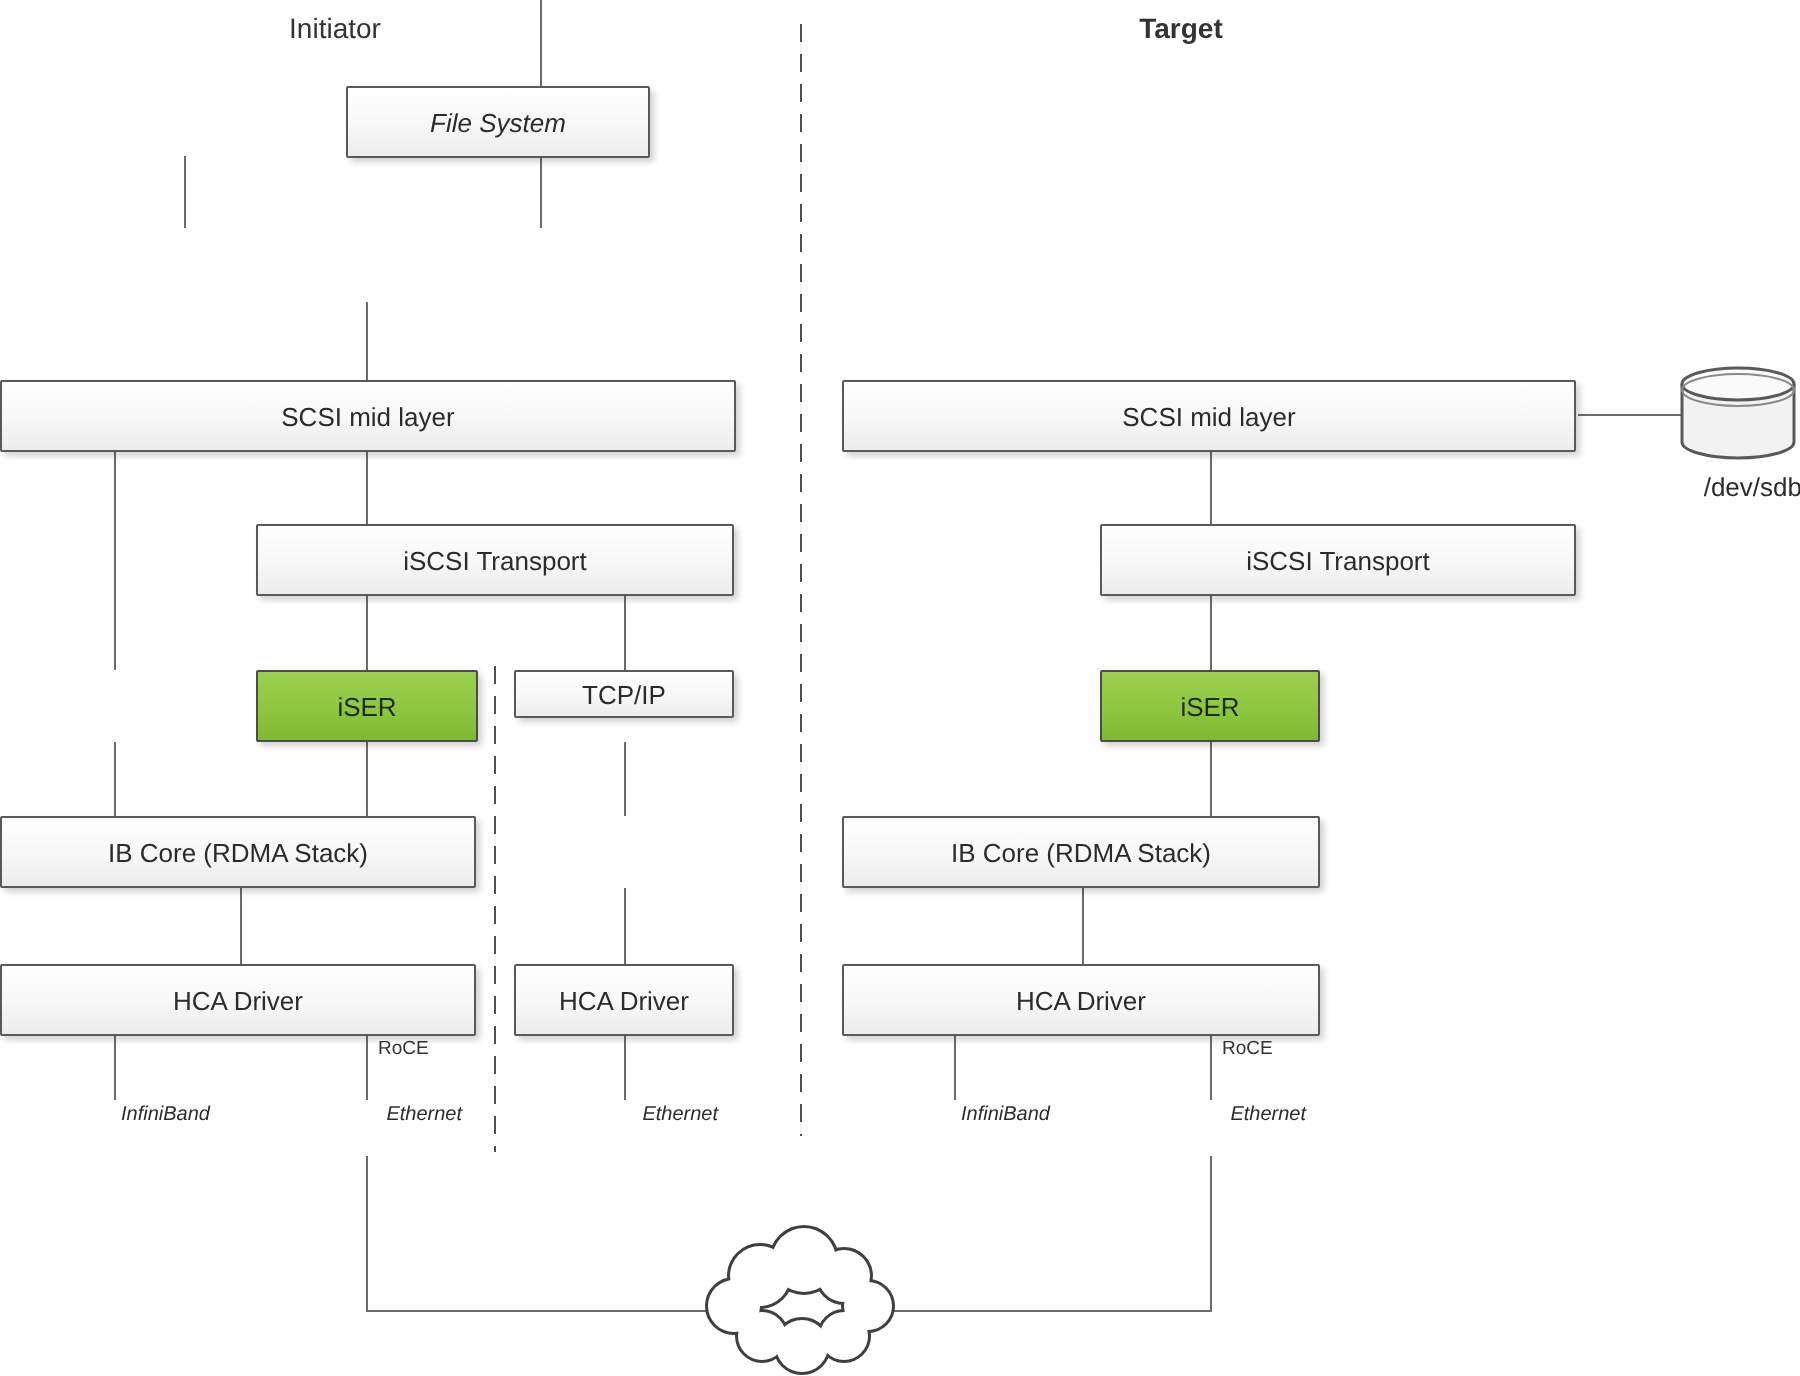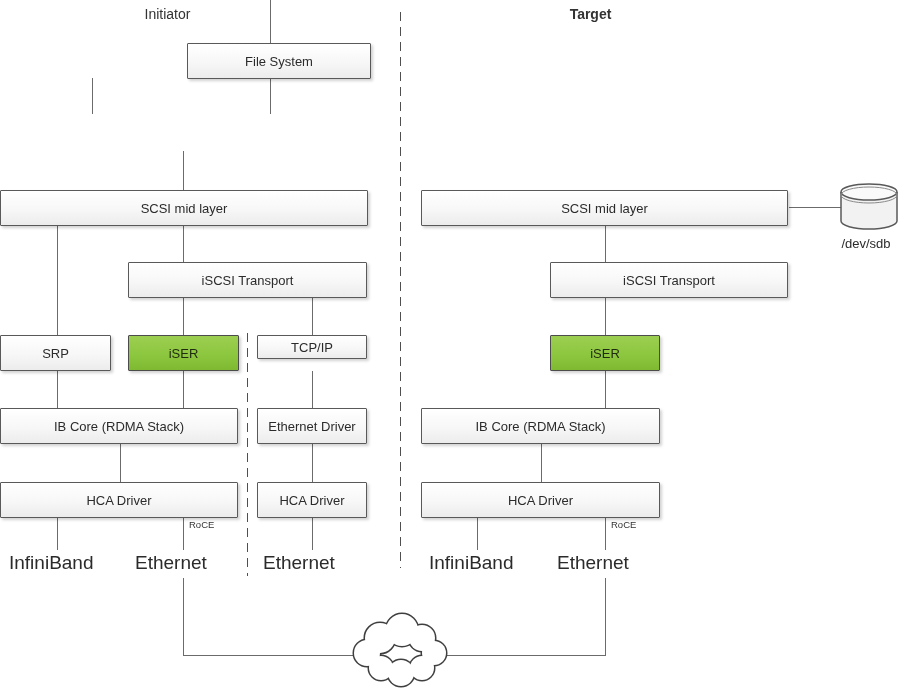--- a/index.html
+++ b/index.html
@@ -19,23 +19,23 @@
     background:linear-gradient(to bottom,#9ccf51 0%,#8dc63f 55%,#7fb932 100%);
     border:1px solid #4c4c4c;color:#1f2a10;
   }
   .vline{position:absolute;width:1px;background:#6b6b6b;}
   .hline{position:absolute;height:1px;background:#6b6b6b;}
   .vdash{
     position:absolute;width:1px;
     background:repeating-linear-gradient(to bottom,#4f4f4f 0px,#4f4f4f 9px,transparent 9px,transparent 15px);
   }
   .title{position:absolute;font-size:14px;color:#333;text-align:center;}
-  .portlbl{position:absolute;width:96px;font-size:19px;color:#2b2b2b;text-align:left;}
+  .portlbl{position:absolute;width:96px;font-size:10px;color:#2b2b2b;text-align:right;font-style:italic;}
   .roce{position:absolute;font-size:9.5px;color:#333;}
-  .disklbl{position:absolute;width:70px;font-size:13px;color:#2b2b2b;text-align:center;}
+  .disklbl{position:absolute;width:70px;font-size:13px;color:#2b2b2b;text-align:right;}
   svg{position:absolute;display:block;}
 </style>
 </head>
 <body>
 
 <div class="canvas">
 
   <div class="title" style="left:95px;top:6px;width:145px;">Initiator</div>
   <div class="title" style="left:518px;top:6px;width:145px;font-weight:bold;">Target</div>
 
@@ -64,28 +64,26 @@
   <div class="vline" style="left:605px;top:226px;height:36px;"></div>
   <div class="vline" style="left:605px;top:298px;height:37px;"></div>
   <div class="vline" style="left:605px;top:371px;height:37px;"></div>
   <div class="vline" style="left:541px;top:444px;height:38px;"></div>
   <div class="vline" style="left:477px;top:518px;height:32px;"></div>
   <div class="vline" style="left:605px;top:518px;height:32px;"></div>
   <div class="vline" style="left:605px;top:578px;height:78px;"></div>
   <div class="hline" style="left:443px;top:655px;width:162px;"></div>
   <div class="hline" style="left:789px;top:207px;width:52px;"></div>
 
-  <div class="box" style="left:187px;top:43px;width:184px;height:36px;">File System</div>
+  <div class="box" style="left:173px;top:43px;width:152px;height:36px;font-style:italic;">File System</div>
   <div class="box" style="left:0px;top:190px;width:368px;height:36px;">SCSI mid layer</div>
   <div class="box" style="left:128px;top:262px;width:239px;height:36px;">iSCSI Transport</div>
-  <div class="box" style="left:0px;top:335px;width:111px;height:36px;">SRP</div>
   <div class="box green" style="left:128px;top:335px;width:111px;height:36px;">iSER</div>
   <div class="box" style="left:257px;top:335px;width:110px;height:24px;">TCP/IP</div>
   <div class="box" style="left:0px;top:408px;width:238px;height:36px;">IB Core (RDMA Stack)</div>
-  <div class="box" style="left:257px;top:408px;width:110px;height:36px;">Ethernet Driver</div>
   <div class="box" style="left:0px;top:482px;width:238px;height:36px;">HCA Driver</div>
   <div class="box" style="left:257px;top:482px;width:110px;height:36px;">HCA Driver</div>
 
   <div class="box" style="left:421px;top:190px;width:367px;height:36px;">SCSI mid layer</div>
   <div class="box" style="left:550px;top:262px;width:238px;height:36px;">iSCSI Transport</div>
   <div class="box green" style="left:550px;top:335px;width:110px;height:36px;">iSER</div>
   <div class="box" style="left:421px;top:408px;width:239px;height:36px;">IB Core (RDMA Stack)</div>
   <div class="box" style="left:421px;top:482px;width:239px;height:36px;">HCA Driver</div>
 
   <div class="roce" style="left:189px;top:519px;">RoCE</div>

